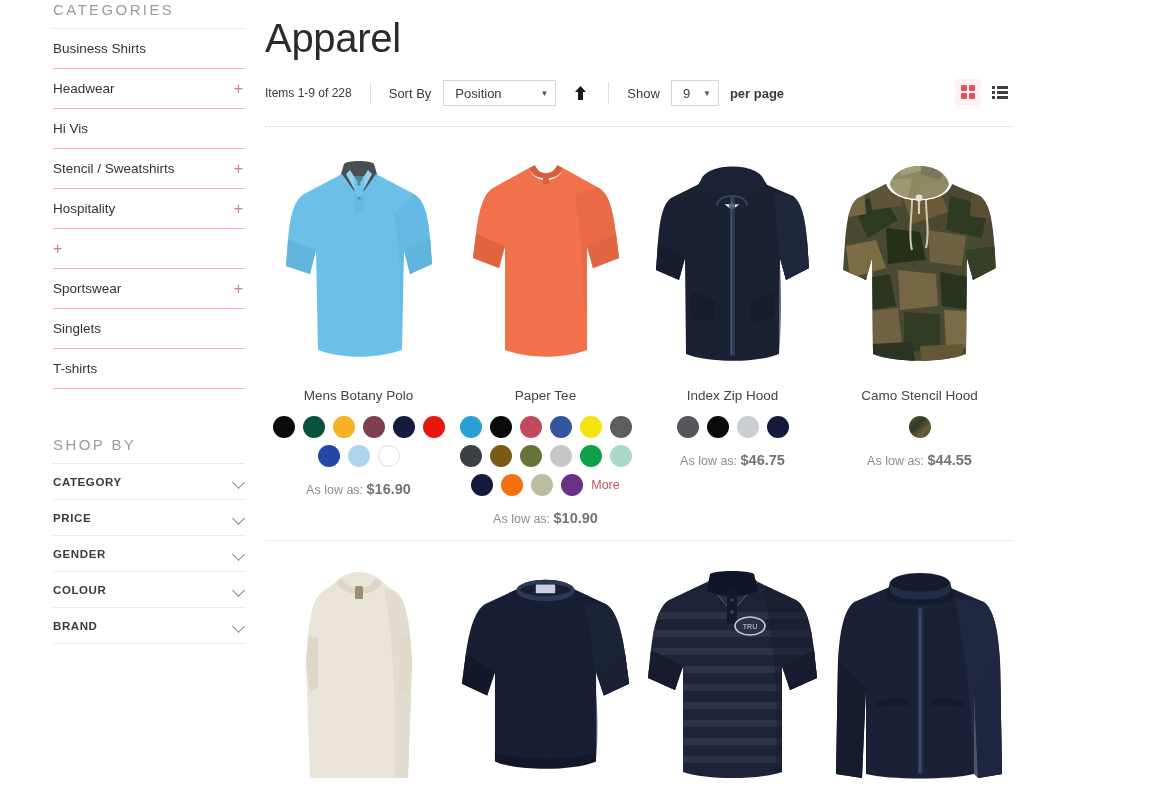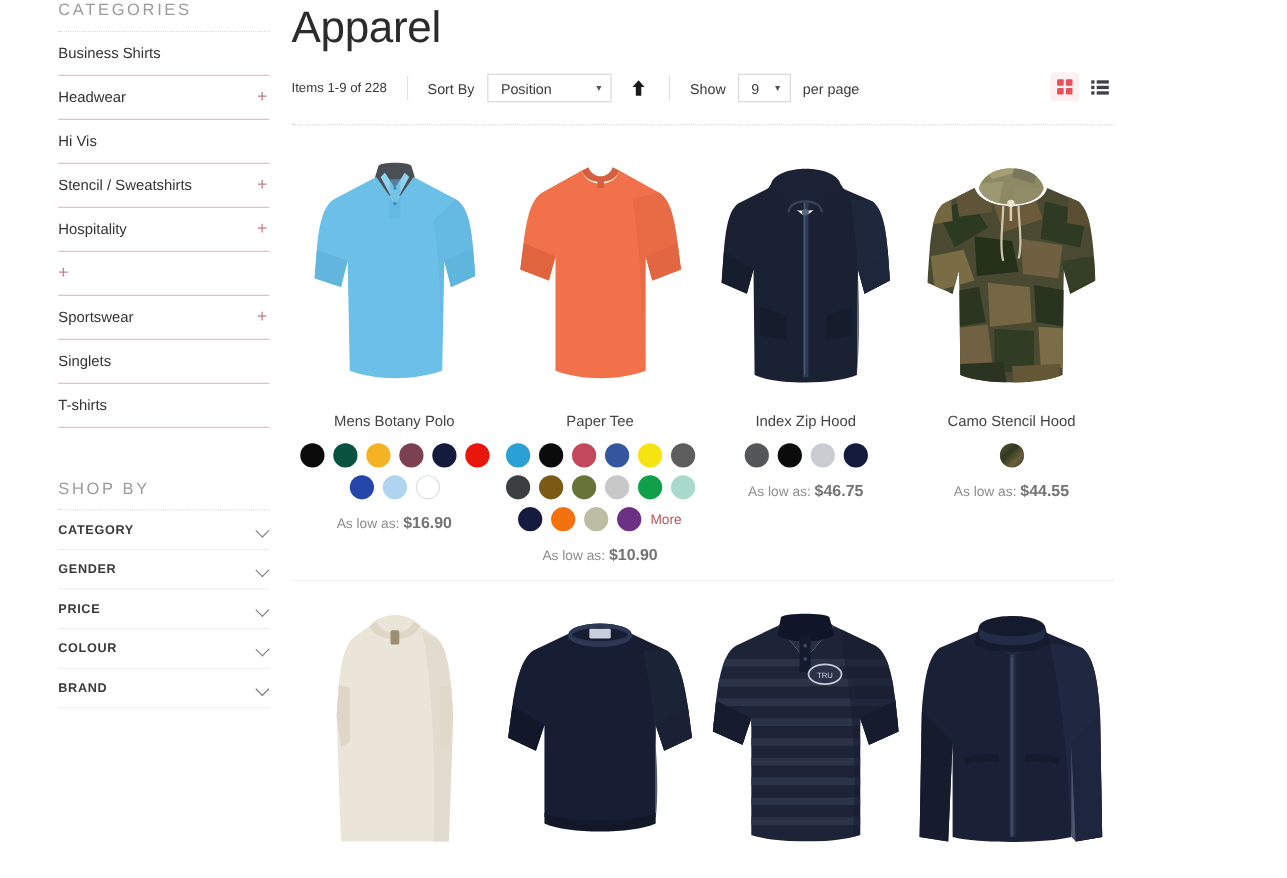--- a/index.html
+++ b/index.html
@@ -46,21 +46,21 @@
     width:8px; height:8px;
     border-right:1.6px solid #7a7a7a; border-bottom:1.6px solid #7a7a7a;
     transform:rotate(45deg);
   }
 
   
   .main { flex:1; padding:0 100px 0 0; }
   .page-title {
     font-size:40px; font-weight:400; color:#2b2b2b;
     margin:0; line-height:44px; letter-spacing:-0.3px;
-    padding-top:3px;
+    padding-top:16px;
   }
   .toolbar {
     display:flex; align-items:center; margin-top:16px; height:34px;
     position:relative;
   }
   .amount { font-size:12px; color:#3a3a3a; }
   .vline { width:1px; height:22px; background:#e2e2e2; margin:0 18px; }
   .sortlabel { font-size:13px; color:#3a3a3a; margin-right:12px; }
   .select-box {
     border:1px solid #d6d6d6; background:#fff; height:26px;
@@ -68,21 +68,21 @@
     font-size:13px; color:#3a3a3a; padding:0 7px 0 11px; cursor:pointer;
   }
   .sort-select { width:113px; }
   .show-select { width:48px; }
   .caret { font-size:8px; color:#555; margin-left:6px; }
   .sort-dir {
     margin-left:14px; width:20px; height:22px; cursor:pointer;
     display:flex; align-items:center; justify-content:center;
   }
   .showlabel { font-size:13px; color:#3a3a3a; margin-right:11px; }
-  .perpage { font-size:13px; color:#3a3a3a; margin-left:11px; }
+  .perpage { font-size:13px; color:#3a3a3a; margin-left:11px;font-weight:bold; }
 
   .modes { position:absolute; right:0px; top:3px; display:flex; gap:6px; }
   .mode-btn {
     width:26px; height:26px; border-radius:3px;
     display:flex; align-items:center; justify-content:center; cursor:pointer;
   }
   .mode-grid { background:#fdf0f1; }
   .grid-glyph { display:grid; grid-template-columns:6px 6px; grid-template-rows:6px 6px; gap:2px; }
   .grid-glyph i { background:#e8505b; display:block; border-radius:1px; }
   .list-glyph { display:flex; flex-direction:column; gap:2px; }
@@ -161,25 +161,25 @@
     <div class="shopby">
       <h3 class="side-heading">SHOP BY</h3>
       <div class="heading-rule"></div>
 
       <ul class="filter-list">
         <li class="filter-item">
           <span>CATEGORY</span>
           <span class="chev"></span>
         </li>
         <li class="filter-item">
-          <span>GENDER</span>
+          <span>PRICE</span>
           <span class="chev"></span>
         </li>
         <li class="filter-item">
-          <span>PRICE</span>
+          <span>GENDER</span>
           <span class="chev"></span>
         </li>
         <li class="filter-item">
           <span>COLOUR</span>
           <span class="chev"></span>
         </li>
         <li class="filter-item">
           <span>BRAND</span>
           <span class="chev"></span>
         </li>

